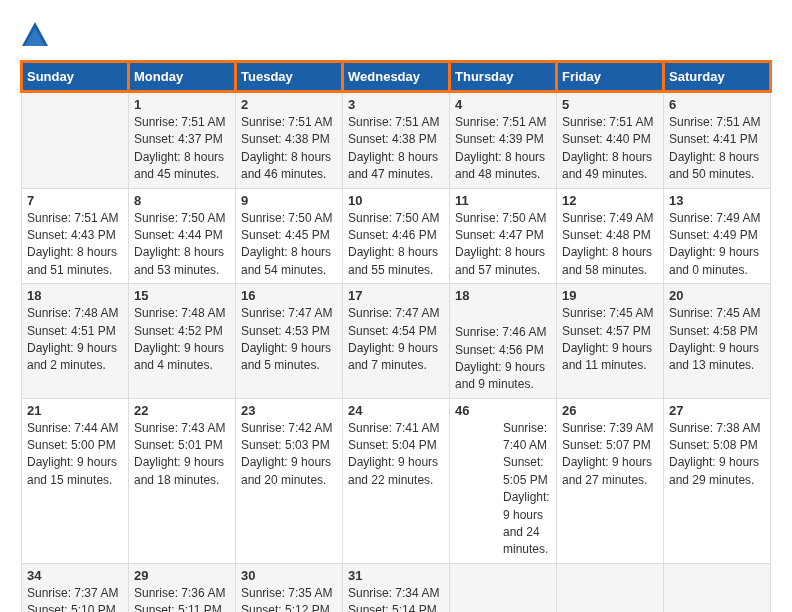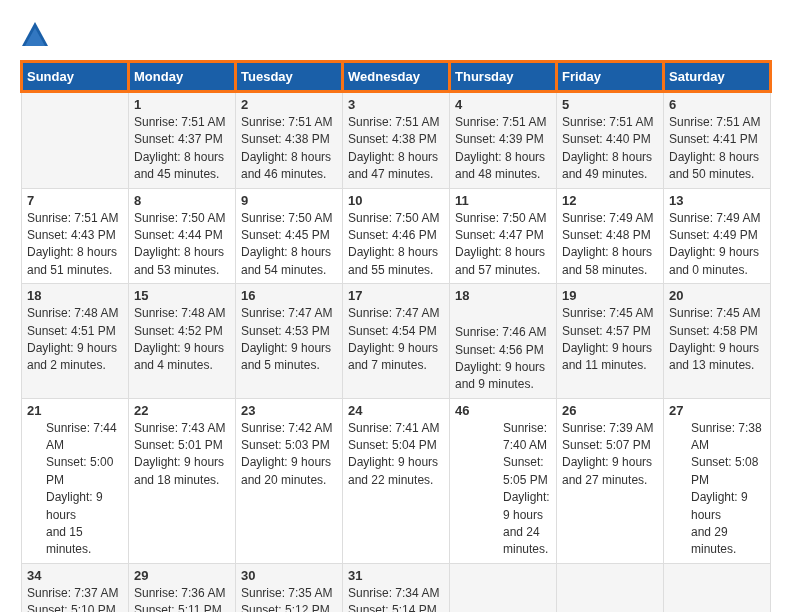--- a/index.html
+++ b/index.html
@@ -266,21 +266,21 @@
           <div class="day-num">20</div>
           <div class="day-info" style="white-space: pre-line;">Sunrise: 7:45 AM
 Sunset: 4:58 PM
 Daylight: 9 hours
 and 13 minutes.</div>
         </td>
       </tr>
       <tr>
         <td>
           <div class="day-num">21</div>
-          <div class="day-info" style="white-space: pre-line; margin-left: 19px;">Sunrise: 7:44 AM
+          <div class="day-info" style="white-space: pre-line;">Sunrise: 7:44 AM
 Sunset: 5:00 PM
 Daylight: 9 hours
 and 15 minutes.</div>
         </td>
         <td>
           <div class="day-num">22</div>
           <div class="day-info" style="white-space: pre-line;">Sunrise: 7:43 AM
 Sunset: 5:01 PM
 Daylight: 9 hours
 and 18 minutes.</div>
@@ -308,21 +308,21 @@
         </td>
         <td>
           <div class="day-num">26</div>
           <div class="day-info" style="white-space: pre-line;">Sunrise: 7:39 AM
 Sunset: 5:07 PM
 Daylight: 9 hours
 and 27 minutes.</div>
         </td>
         <td>
           <div class="day-num">27</div>
-          <div class="day-info" style="white-space: pre-line; margin-left: 22px;">Sunrise: 7:38 AM
+          <div class="day-info" style="white-space: pre-line;">Sunrise: 7:38 AM
 Sunset: 5:08 PM
 Daylight: 9 hours
 and 29 minutes.</div>
         </td>
       </tr>
       <tr>
         <td>
           <div class="day-num">34</div>
           <div class="day-info" style="white-space: pre-line;">Sunrise: 7:37 AM
 Sunset: 5:10 PM

